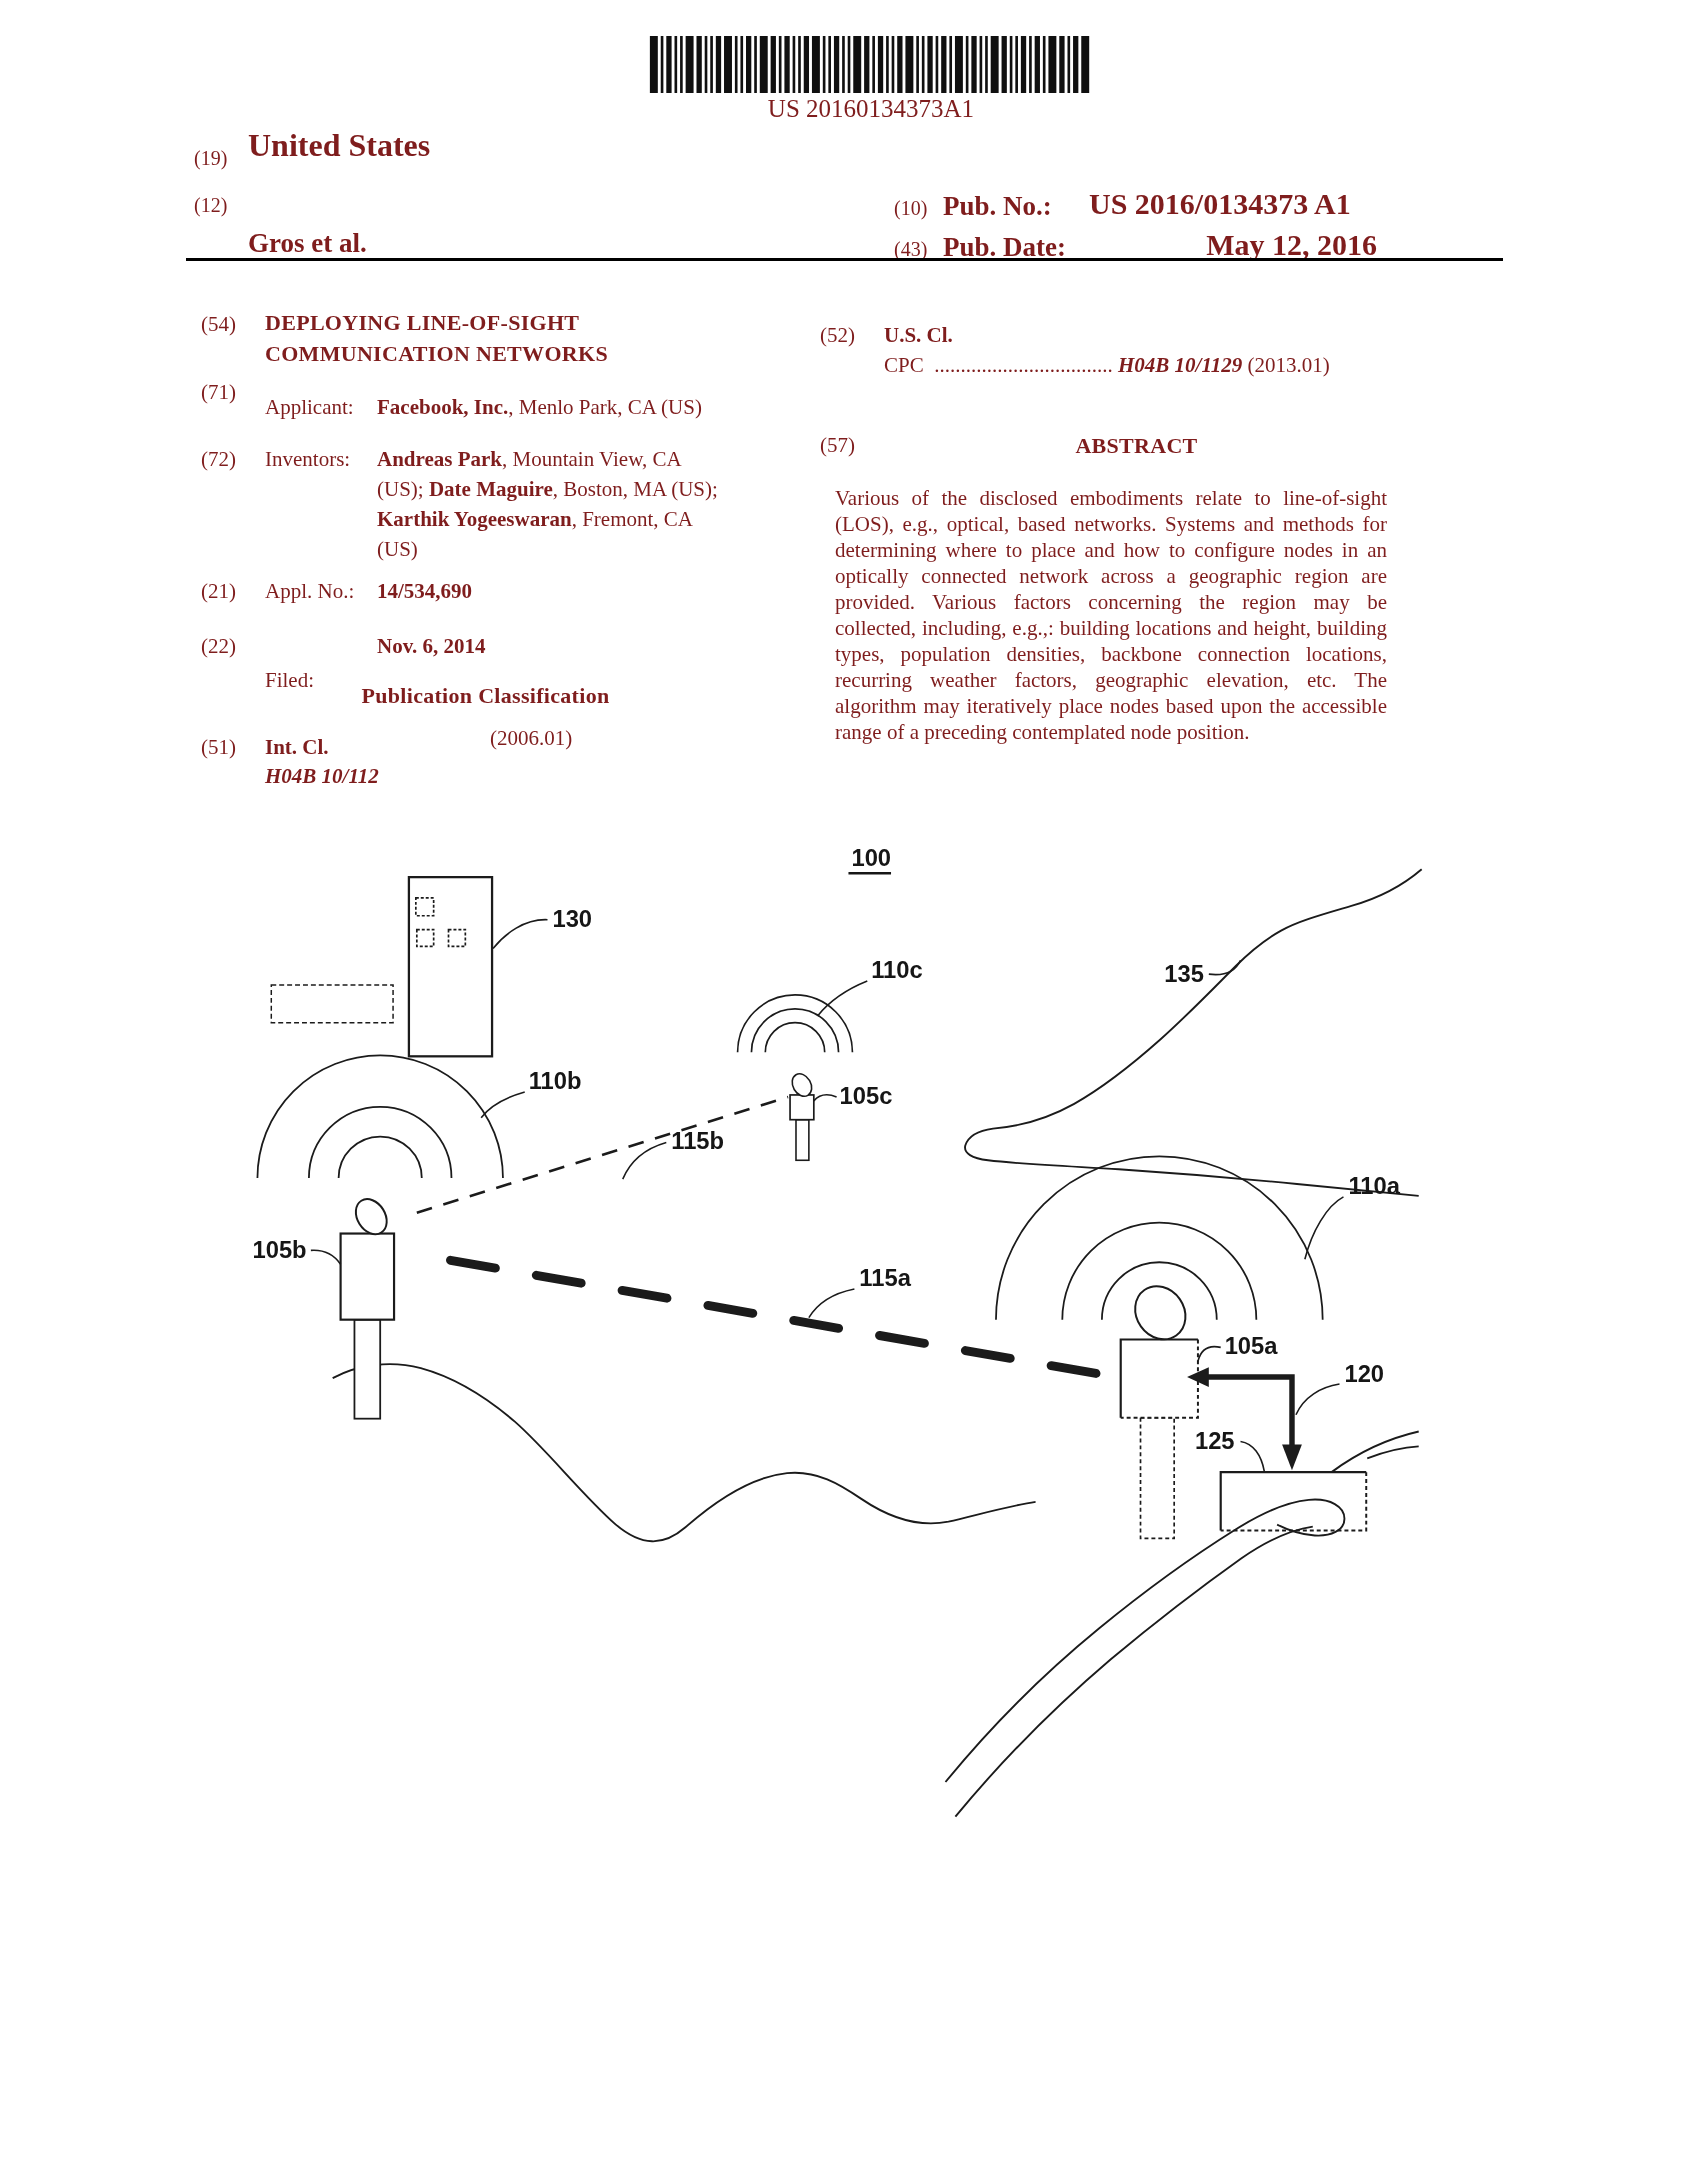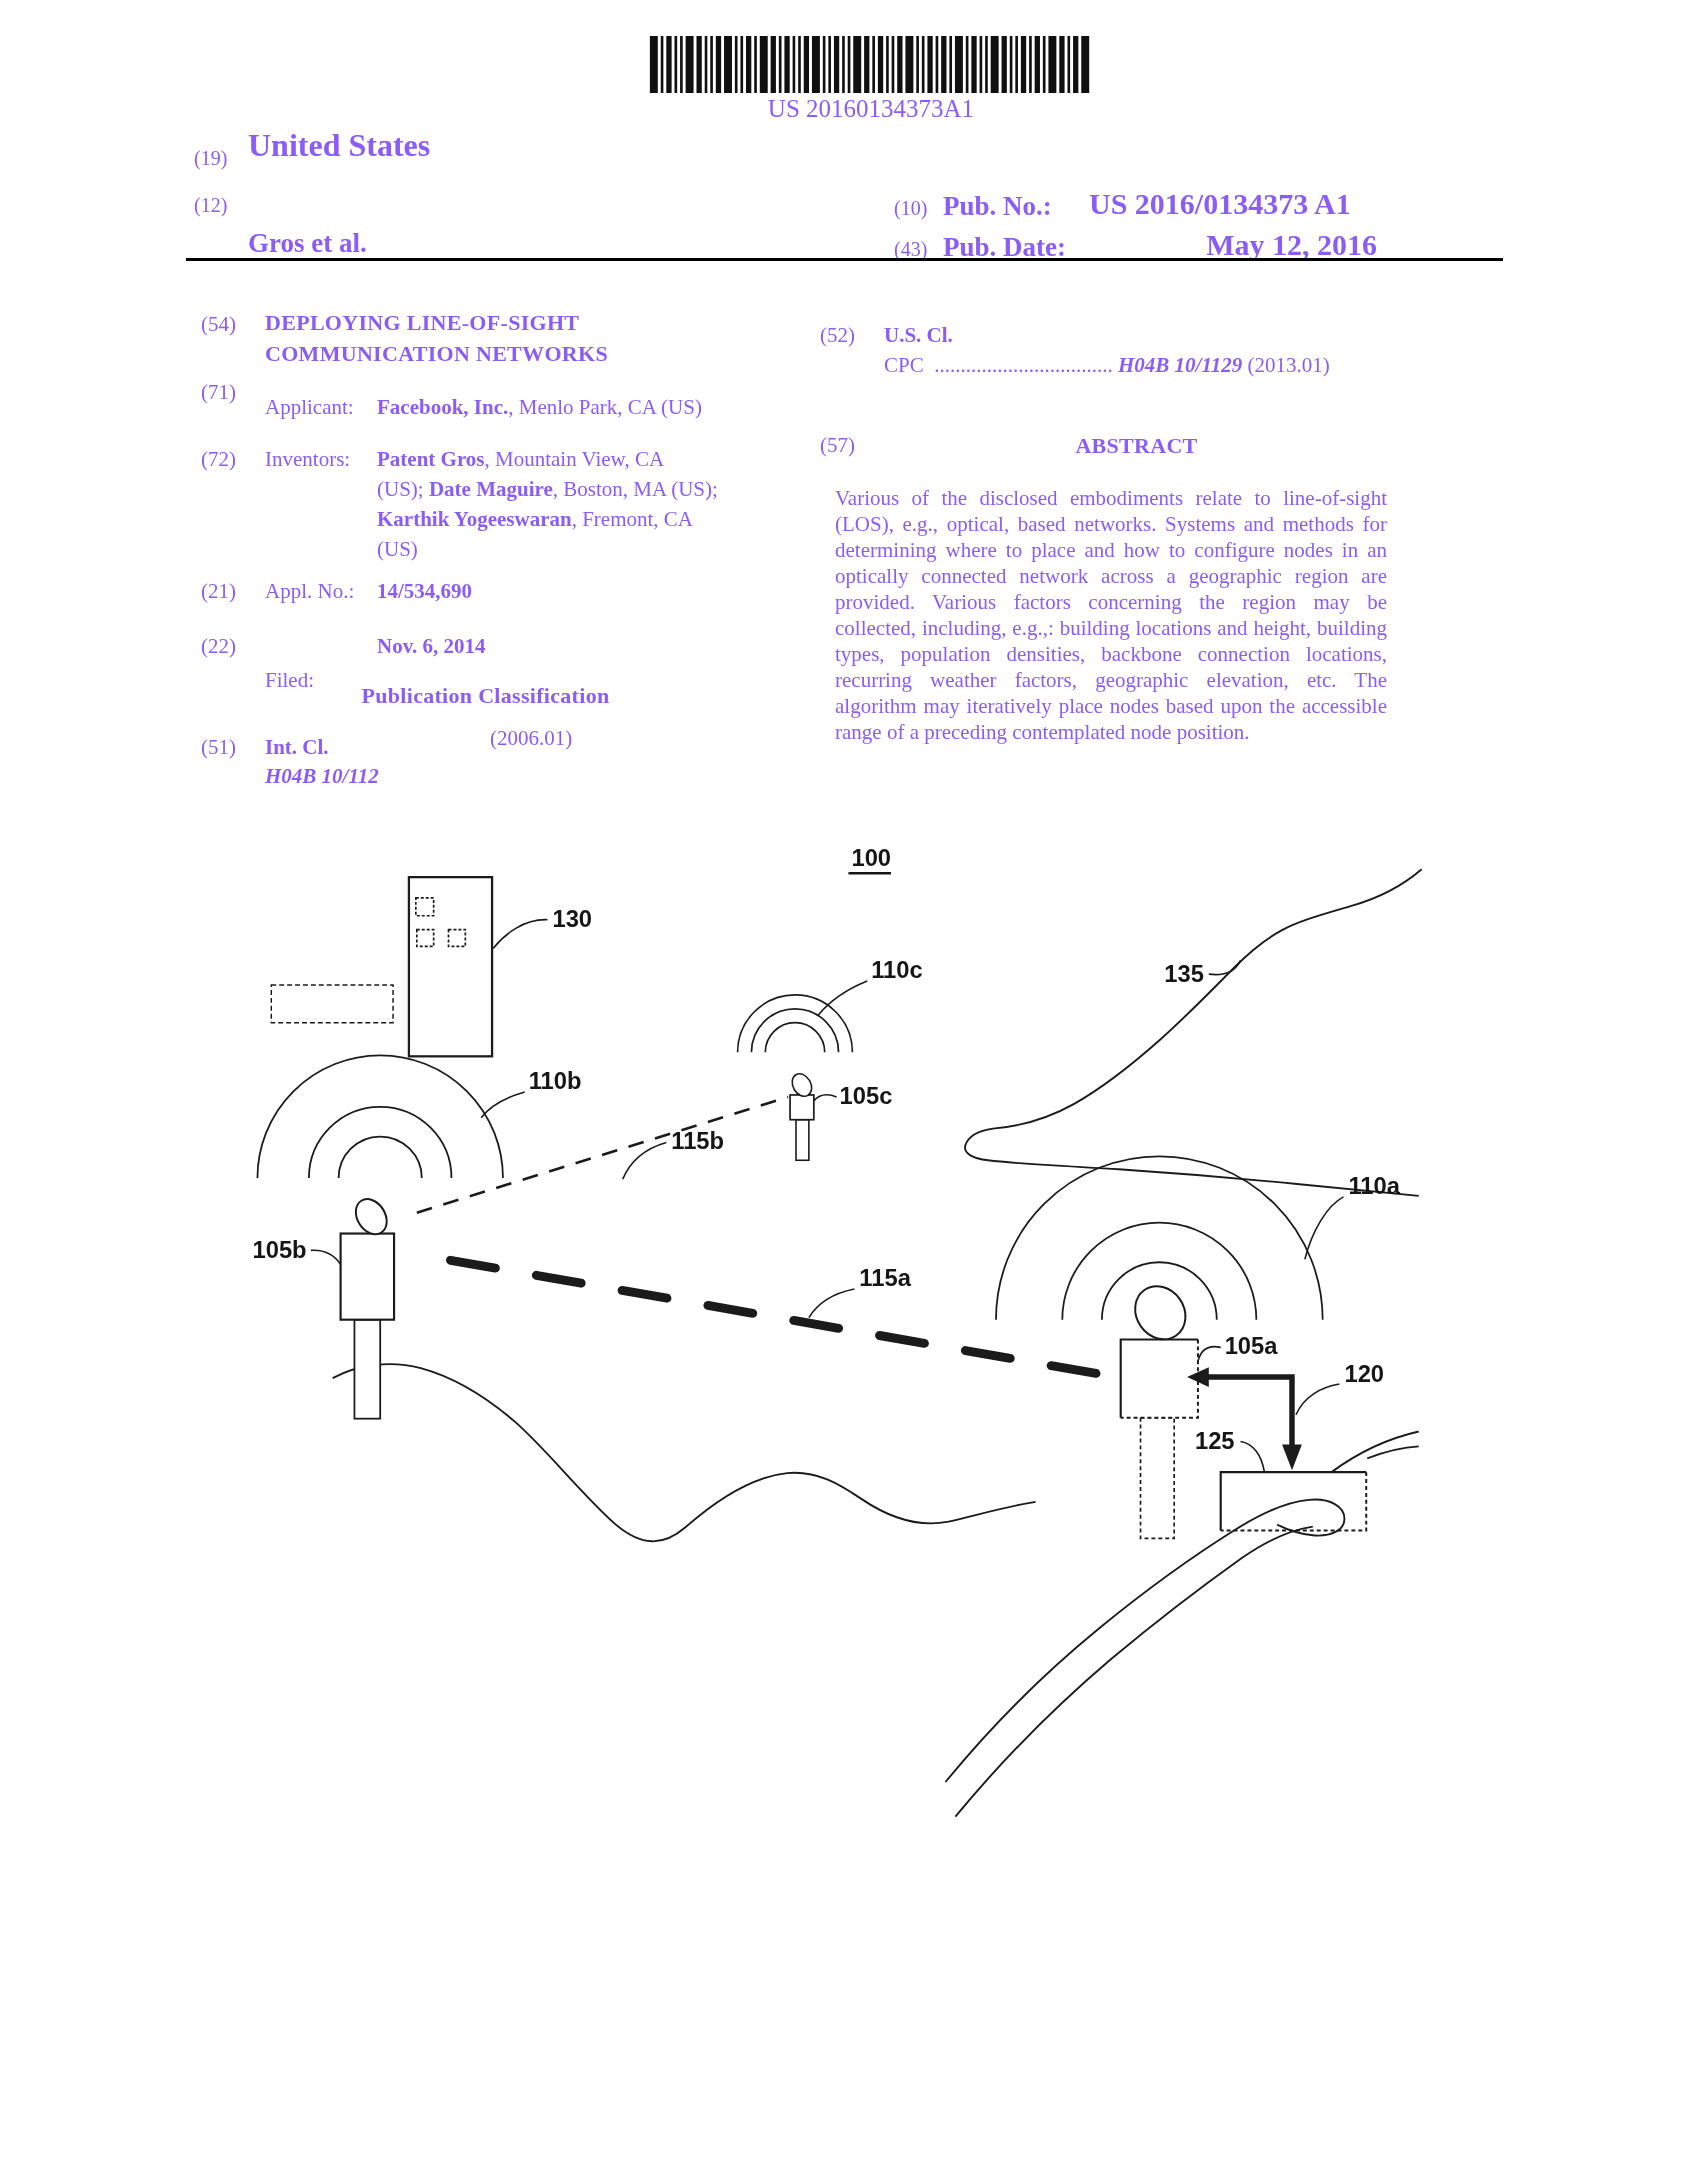--- a/index.html
+++ b/index.html
@@ -1,18 +1,18 @@
 <!DOCTYPE html>
 <html><head>
 <meta charset="utf-8">
 <style>
   html,body{margin:0;padding:0;background:#e8e8e8;}
   .page{
     position:relative;width:1690px;height:2178px;background:#ffffff;
-    font-family:"Liberation Serif", serif;color:#8b5cf6;overflow:hidden;
+    font-family:"Liberation Serif", serif;color:#7f1d1d;overflow:hidden;
   }
   .abs{position:absolute;white-space:nowrap;}
   .num{font-size:21px;}
   .smallnum{font-size:20px;}
   .b{font-weight:bold;}
   .bi{font-weight:bold;font-style:italic;}
   .body-text{font-size:21px;}
   .title-line{font-size:22px;font-weight:bold;letter-spacing:0.3px;}
   .hdr-big{font-size:36px;font-weight:bold;letter-spacing:0.2px;}
   .hdr-mid{font-size:27px;font-weight:bold;}
@@ -123,21 +123,21 @@
 
   <div class="abs num" style="left:201px;top:380px;">(71)</div>
   <div class="abs body-text" style="left:265px;top:395px;">Applicant:</div>
   <div class="abs body-text" style="left:377px;top:395px;">
     <span class="b">Facebook, Inc.</span><span>, Menlo Park, CA (US)</span>
   </div>
 
   <div class="abs num" style="left:201px;top:447px;">(72)</div>
   <div class="abs body-text" style="left:265px;top:447px;">Inventors:</div>
   <div class="abs body-text" style="left:377px;top:447px;">
-    <span class="b">Patent Gros</span><span>, Mountain View, CA</span>
+    <span class="b">Andreas Park</span><span>, Mountain View, CA</span>
   </div>
   <div class="abs body-text" style="left:377px;top:477px;">
     <span>(US); </span><span class="b">Date Maguire</span><span>, Boston, MA (US);</span>
   </div>
   <div class="abs body-text" style="left:377px;top:507px;">
     <span class="b">Karthik Yogeeswaran</span><span>, Fremont, CA</span>
   </div>
   <div class="abs body-text" style="left:377px;top:537px;">(US)</div>
 
   <div class="abs num" style="left:201px;top:579px;">(21)</div>

